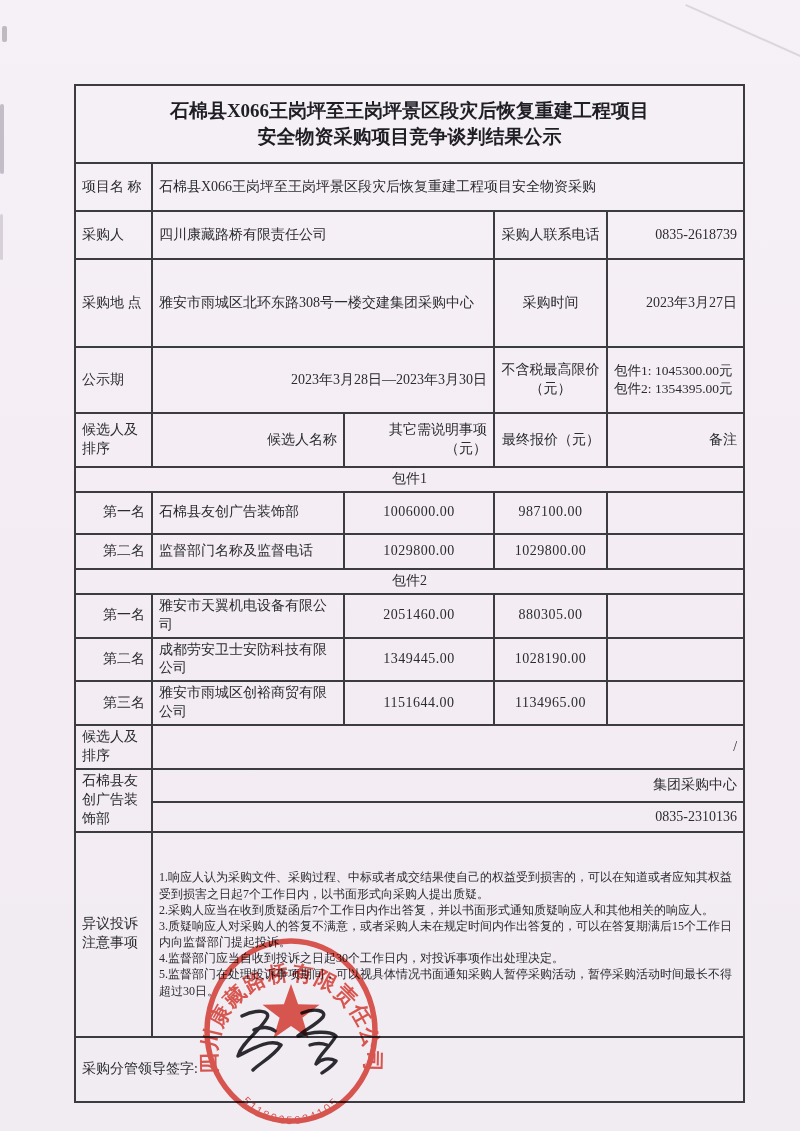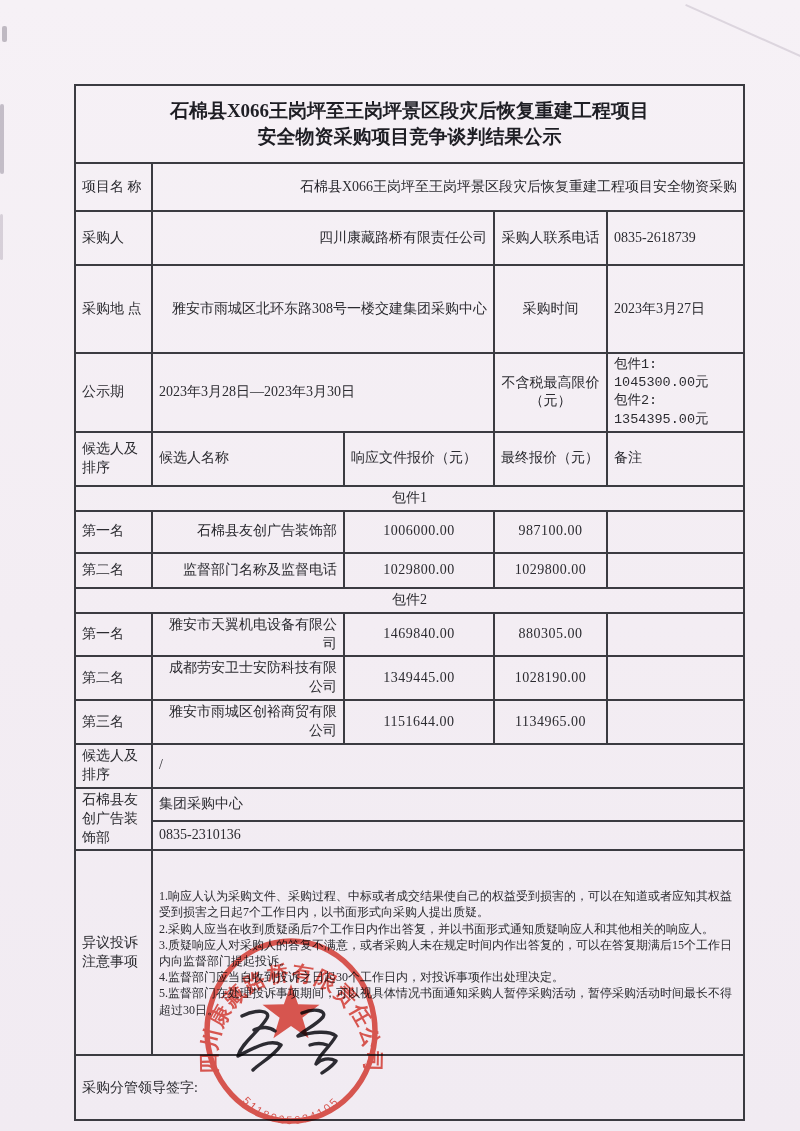--- a/index.html
+++ b/index.html
@@ -42,25 +42,25 @@
   td.title-cell {
     text-align: center;
     font-weight: 700;
     font-size: 19px;
     line-height: 32px;
     color: #1e1e24;
     padding: 6px 10px;
   }
   td.lbl { text-align: left; }
   td.lbl2 { text-align: center; }
-  td.val { text-align: right; padding-left: 8px; }
-  td.ctr { text-align: left; }
+  td.val { text-align: left; padding-left: 8px; }
+  td.ctr { text-align: right; }
   td.num { text-align: center; letter-spacing: .5px; }
   td.section { text-align: center; padding: 1px 4px; }
-  td.maxprice { text-align: left; padding-left: 5px; font-size: 13.5px; line-height: 1.45; font-family: Liberation Mono, monospace; }
+  td.maxprice { text-align: left; padding-left: 5px; font-size: 13.5px; line-height: 1.45; }
   td.notes { font-size: 12px; line-height: 22px; padding: 4px 8px 2px 8px; vertical-align: top; }
   td.notes .note-line { text-align: left; }
   td.sign-cell { padding-left: 8px; border-radius: 22px; }
   .nowrap { white-space: nowrap; }
 
   .stamp-wrap {
     position: absolute;
     left: 196px; top: 932px;
     width: 190px; height: 200px;
     mix-blend-mode: multiply;
@@ -99,21 +99,21 @@
         <div>石棉县X066王岗坪至王岗坪景区段灾后恢复重建工程项目</div>
         <div>安全物资采购项目竞争谈判结果公示</div>
       </td>
     </tr>
 
     <tr style="height:48px">
       <td class="lbl nowrap">项目名 称</td>
       <td colspan="4" class="val">石棉县X066王岗坪至王岗坪景区段灾后恢复重建工程项目安全物资采购</td>
     </tr>
 
-    <tr style="height:54px">
+    <tr style="height:48px">
       <td class="lbl">采购人</td>
       <td colspan="2" class="val">四川康藏路桥有限责任公司</td>
       <td class="lbl2">采购人联系电话</td>
       <td class="ctr">0835-2618739</td>
     </tr>
 
     <tr style="height:88px">
       <td class="lbl nowrap">采购地 点</td>
       <td colspan="2" class="val">雅安市雨城区北环东路308号一楼交建集团采购中心</td>
       <td class="lbl2">采购时间</td>
@@ -126,21 +126,21 @@
       <td class="lbl2">不含税最高限价（元）</td>
       <td class="maxprice">
         <div>包件1: 1045300.00元</div>
         <div>包件2: 1354395.00元</div>
       </td>
     </tr>
 
     <tr style="height:54px">
       <td class="lbl">候选人及排序</td>
       <td class="ctr">候选人名称</td>
-      <td class="ctr">响应文件报价（元）</td>
+      <td class="ctr">其它需说明事项（元）</td>
       <td class="ctr">最终报价（元）</td>
       <td class="ctr">备注</td>
     </tr>
 
     <tr style="height:16px">
       <td colspan="5" class="section">包件1</td>
     </tr>
     <tr style="height:42px">
       <td class="ctr">第一名</td>
       <td class="val">石棉县友创广告装饰部</td>
@@ -155,21 +155,21 @@
       <td class="num">1029800.00</td>
       <td class="ctr"></td>
     </tr>
 
     <tr style="height:24px">
       <td colspan="5" class="section">包件2</td>
     </tr>
     <tr style="height:38px">
       <td class="ctr">第一名</td>
       <td class="val">雅安市天翼机电设备有限公司</td>
-      <td class="num">1469840.00</td>
+      <td class="num">2051460.00</td>
       <td class="num">880305.00</td>
       <td class="ctr"></td>
     </tr>
     <tr style="height:35px">
       <td class="ctr">第二名</td>
       <td class="val">成都劳安卫士安防科技有限公司</td>
       <td class="num">1349445.00</td>
       <td class="num">1028190.00</td>
       <td class="ctr"></td>
     </tr>

